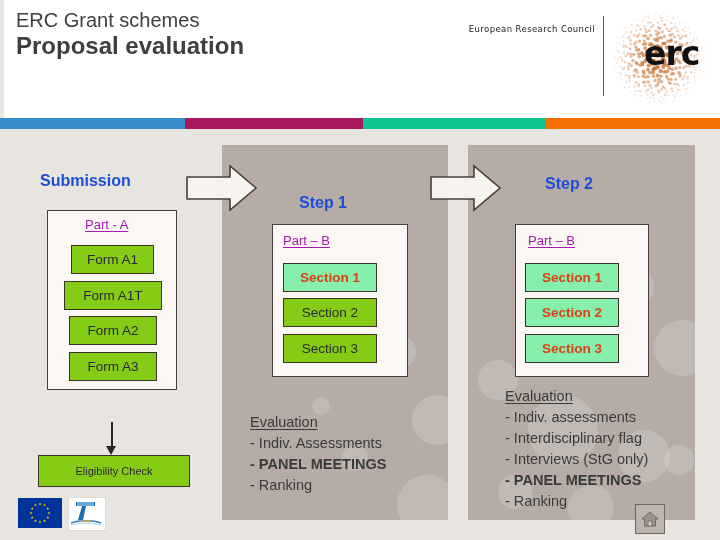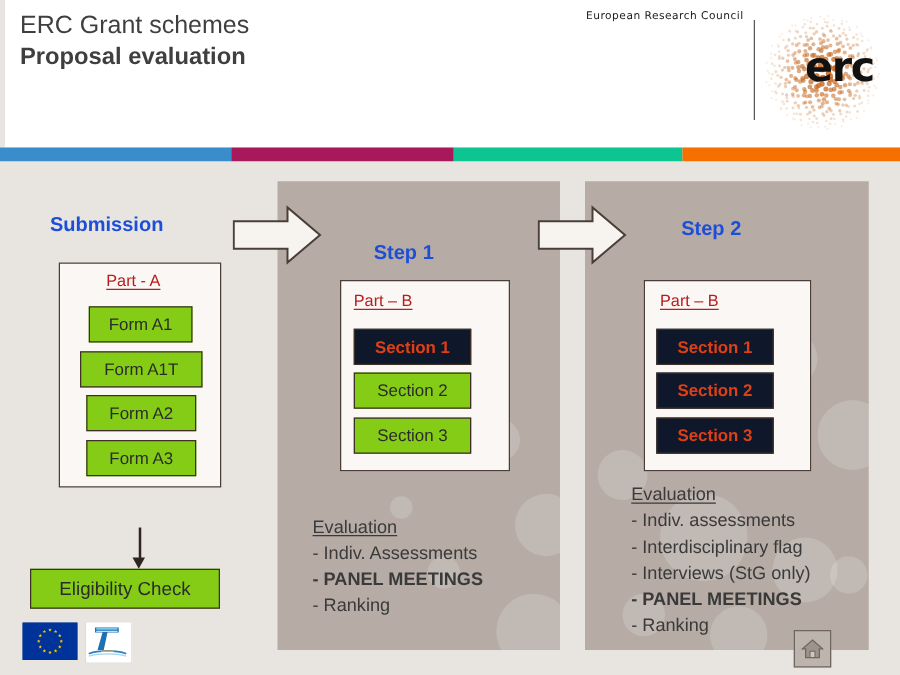--- a/index.html
+++ b/index.html
@@ -8,25 +8,25 @@
     background:#e8e5e1;
     font-family:"Liberation Sans", sans-serif;
     position:relative;
   }
   #slide{position:absolute;inset:0;background:#e8e5e1;}
 
   
   .hdr{position:absolute;left:4px;top:0;width:720px;height:118px;background:#ffffff;}
   .title-wrap{position:absolute;left:12px;top:8px;}
   .title1{font-size:20px;color:#3f3f3f;line-height:25px;white-space:nowrap;}
-  .title2{font-size:19px;color:#3f3f3f;font-weight:bold;line-height:25px;white-space:nowrap;}
+  .title2{font-size:24px;color:#3f3f3f;font-weight:bold;line-height:25px;white-space:nowrap;}
 
   .erc-block{position:absolute;right:6px;top:8px;height:100px;display:flex;align-items:flex-start;}
   .erc-caption{font-size:8.5px;color:#1a1a1a;letter-spacing:.4px;white-space:nowrap;
-    margin-right:8px;font-family:"DejaVu Sans",sans-serif;}
+    margin-top:16px;margin-right:8px;font-family:"DejaVu Sans",sans-serif;}
   .erc-div{width:1px;height:80px;background:#585858;margin-top:8px;}
   .erc-logo{position:relative;width:110px;height:100px;margin-left:4px;}
   .erc-logo svg{position:absolute;left:0;top:0;}
   .erc-word{position:absolute;left:36px;top:26px;font-size:33px;font-weight:bold;color:#111;
     letter-spacing:-1px;font-family:"DejaVu Sans",sans-serif;}
 
   
   .cbar{position:absolute;left:0;top:118px;width:720px;height:11px;display:flex;}
   .cbar i{display:block;height:11px;}
 
@@ -46,47 +46,47 @@
 
   
   .arrow{position:absolute;}
 
   
   .partbox{position:absolute;background:#faf7f4;border:1.5px solid #4a3f38;}
   #box-partA{left:47px;top:210px;width:128px;height:178px;}
   #box-partB1{left:272px;top:224px;width:134px;height:151px;}
   #box-partB2{left:515px;top:224px;width:132px;height:151px;}
 
-  .partlbl{position:absolute;font-size:13px;color:#b91c1c;text-decoration:underline;
+  .partlbl{position:absolute;font-size:13px;color:#a21caf;text-decoration:underline;
     text-underline-offset:2px;white-space:nowrap;}
   #lbl-partA{left:85px;top:217px;}
   #lbl-partB1{left:283px;top:233px;}
   #lbl-partB2{left:528px;top:233px;}
 
   .ibox{position:absolute;background:#84cc16;border:1.2px solid #3c3027;
     display:flex;align-items:center;justify-content:center;
     font-size:13.5px;color:#2b2b2b;white-space:nowrap;}
-  .ibox.grey{background:#0f172a;text-align:center;}
+  .ibox.grey{background:#86efac;text-align:center;}
   .ibox.red{color:#dd3f16;font-weight:bold;}
 
   #f-a1 {left:71px;  top:245px; width:81px;  height:27px;}
   #f-a1t{left:64px;  top:281px; width:96px;  height:27px;}
   #f-a2 {left:69px;  top:316px; width:86px;  height:27px;}
   #f-a3 {left:69px;  top:352px; width:86px;  height:27px;}
 
   #s1-1{left:283px; top:263px; width:92px; height:27px;}
   #s1-2{left:283px; top:298px; width:92px; height:27px;}
   #s1-3{left:283px; top:334px; width:92px; height:27px;}
 
   #s2-1{left:525px; top:263px; width:92px; height:27px;}
   #s2-2{left:525px; top:298px; width:92px; height:27px;}
   #s2-3{left:525px; top:334px; width:92px; height:27px;}
 
   #box-annexes{left:68px;top:394px;width:89px;height:28px;font-style:italic;font-size:12.5px;color:#3a3a3a;}
-  #box-elig{left:24px;top:455px;width:150px;height:30px;font-size:15px;}
+  #box-elig{left:38px;top:455px;width:150px;height:30px;font-size:11px;}
 
   .conn{position:absolute;background:#2e2520;}
   #conn-line{left:111px;top:422px;width:1.6px;height:27px;}
   #conn-head{position:absolute;left:106px;top:446px;width:0;height:0;
     border-left:5px solid transparent;border-right:5px solid transparent;border-top:9px solid #2e2520;}
 
   
   .evalblk{position:absolute;font-size:14.5px;color:#3a3a3a;line-height:21px;white-space:nowrap;}
   #eval-step1{left:250px;top:412px;}
   #eval-step2{left:505px;top:386px;}

